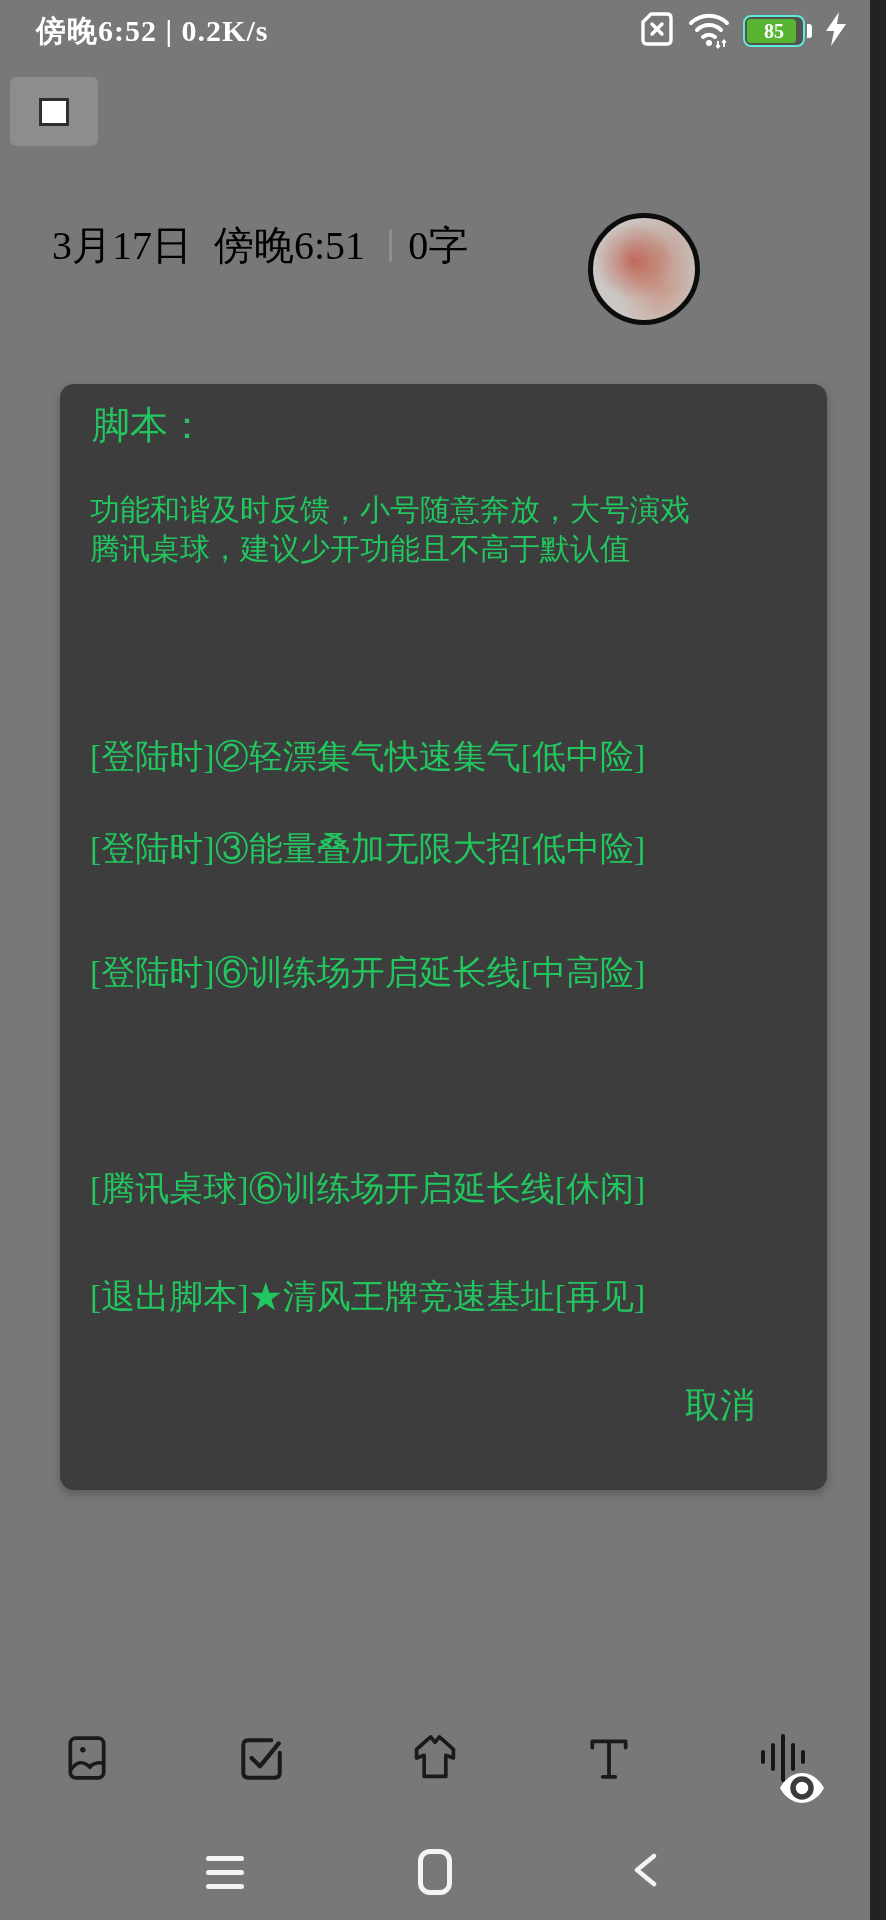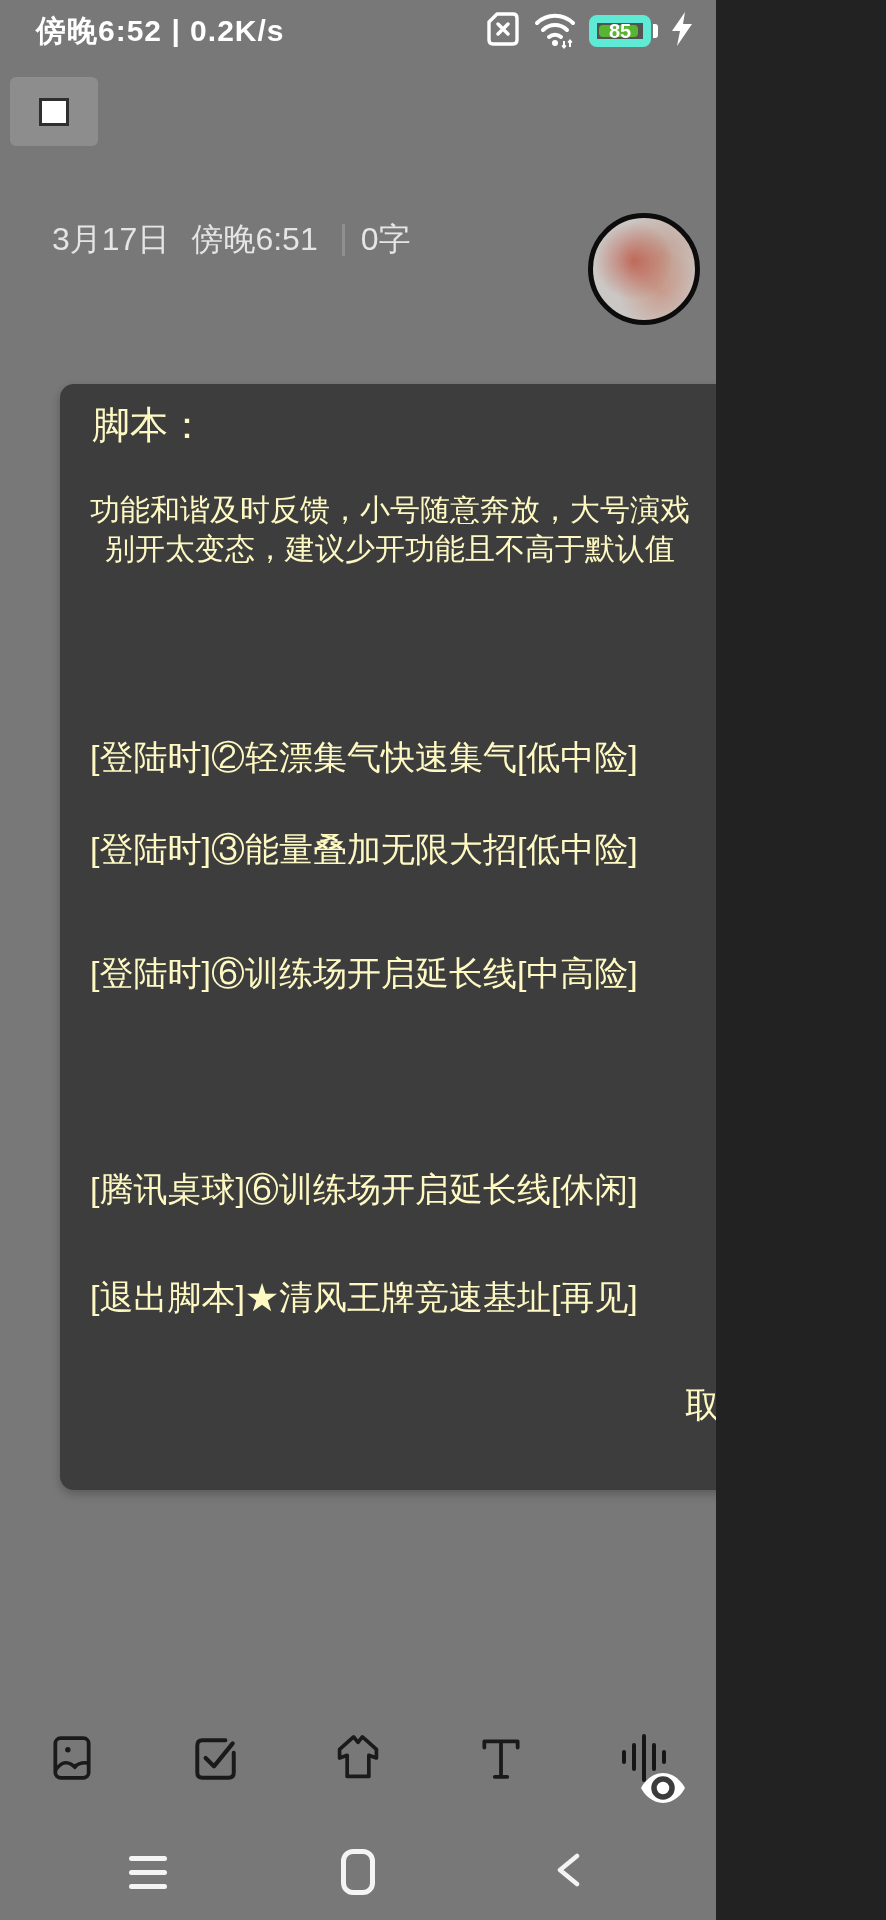--- a/index.html
+++ b/index.html
@@ -1,57 +1,57 @@
 <!DOCTYPE html>
 <html><head>
 <meta charset="utf-8">
 <style>
   html,body { margin:0; padding:0; background:#222; }
   .screen {
-    position:relative; width:716px; height:1920px; overflow:hidden;
+    position:relative; width:870px; height:1920px; overflow:hidden;
     background:#787878;
-    font-family:Liberation Sans, sans-serif;
+    font-family:Liberation Serif, serif;
     -webkit-font-smoothing:antialiased;
   }
   
   .status-bar { position:absolute; top:0; left:0; right:0; height:62px;
     display:flex; align-items:center; justify-content:space-between;
     padding:0 22px 0 36px; box-sizing:border-box; color:#ffffff; }
   .status-left { font-size:30px; font-weight:bold; letter-spacing:1px; }
   .status-right { display:flex; align-items:center; gap:12px; }
-  .battery { position:relative; width:62px; height:32px; border:8px solid #5eead4;
+  .battery { position:relative; width:62px; height:32px; border:2px solid #5eead4;
     border-radius:8px; box-sizing:border-box; background:rgba(0,0,0,0.30); overflow:hidden; }
   .battery-fill { position:absolute; left:2px; top:2px; bottom:2px; width:85%;
     background:#58b531; border-radius:4px; }
   .battery-num { position:absolute; inset:0; display:flex; align-items:center;
     justify-content:center; font-size:20px; font-weight:bold; color:#fff; }
   .battery-nub { width:5px; height:14px; background:#fff; border-radius:0 3px 3px 0; margin-left:2px; }
   
   .record-stop { position:absolute; left:10px; top:77px; width:88px; height:69px;
     background:#8d8d8d; border-radius:6px; display:flex; align-items:center;
     justify-content:center; cursor:pointer; }
   .record-stop-square { width:30px; height:28px; background:#ffffff; border:3px solid #2f2f2f; box-sizing:border-box; }
   
   .note-meta { position:absolute; left:52px; top:218px; display:flex; align-items:center;
-    font-size:32px; color:#e5e5e5; }
+    font-size:40px; color:#000000; }
   .note-meta .seg { margin-right:22px; }
   .note-meta .divider { width:3px; height:32px; background:#8f8f8f; margin:0 16px 0 2px; }
   
   .avatar { position:absolute; left:588px; top:213px; width:112px; height:112px;
     border-radius:50%; border:5px solid #0c0c0c; box-sizing:border-box;
     background:
       radial-gradient(circle at 40% 42%, rgba(186,55,33,0.62), rgba(186,55,33,0) 46%),
       radial-gradient(circle at 66% 72%, rgba(196,92,60,0.40), rgba(196,92,60,0) 42%),
       radial-gradient(circle at 70% 34%, rgba(178,84,52,0.32), rgba(178,84,52,0) 46%),
       #cbc7c4;
   }
   
   .dialog { position:absolute; left:60px; top:384px; width:767px; height:1106px;
-    background:#3d3d3d; border-radius:14px; color:#fef9c3;
-    box-shadow:0 4px 10px rgba(0,0,0,0.25);text-align:center; }
+    background:#3d3d3d; border-radius:14px; color:#22c55e;
+    box-shadow:0 4px 10px rgba(0,0,0,0.25); }
   .dialog-title { position:absolute; left:32px; top:18px; font-size:38px; line-height:46px; }
   .dialog-desc { position:absolute; left:30px; top:106px; font-size:30px; line-height:39px; }
   .dialog-item { position:absolute; left:30px; font-size:34px; line-height:40px;
     white-space:nowrap; cursor:pointer; }
   .dialog-cancel { position:absolute; right:68px; bottom:55px; font-size:35px;
     cursor:pointer; padding:6px 4px; }
   
   .toolbar { position:absolute; left:0; right:0; top:1726px; height:64px; display:flex; }
   .tool { flex:1; display:flex; align-items:center; justify-content:center; cursor:pointer; }
   .tool svg { display:block; }
@@ -116,21 +116,21 @@
     <span class="divider"></span>
     <span class="seg">0字</span>
   </div>
 
   <div class="avatar"></div>
 
   <div class="dialog">
     <div class="dialog-title">脚本：</div>
     <div class="dialog-desc">
       <div>功能和谐及时反馈，小号随意奔放，大号演戏</div>
-      <div>别开太变态，建议少开功能且不高于默认值</div>
+      <div>腾讯桌球，建议少开功能且不高于默认值</div>
     </div>
     <div class="dialog-item" style="top:353px">[登陆时]②轻漂集气快速集气[低中险]</div>
     <div class="dialog-item" style="top:445px">[登陆时]③能量叠加无限大招[低中险]</div>
     <div class="dialog-item" style="top:569px">[登陆时]⑥训练场开启延长线[中高险]</div>
     <div class="dialog-item" style="top:893px">[退出脚本]★清风王牌竞速基址[再见]</div>
     <div class="dialog-item" style="top:785px">[腾讯桌球]⑥训练场开启延长线[休闲]</div>
     <div class="dialog-cancel">取消</div>
   </div>
 
   <div class="toolbar">

